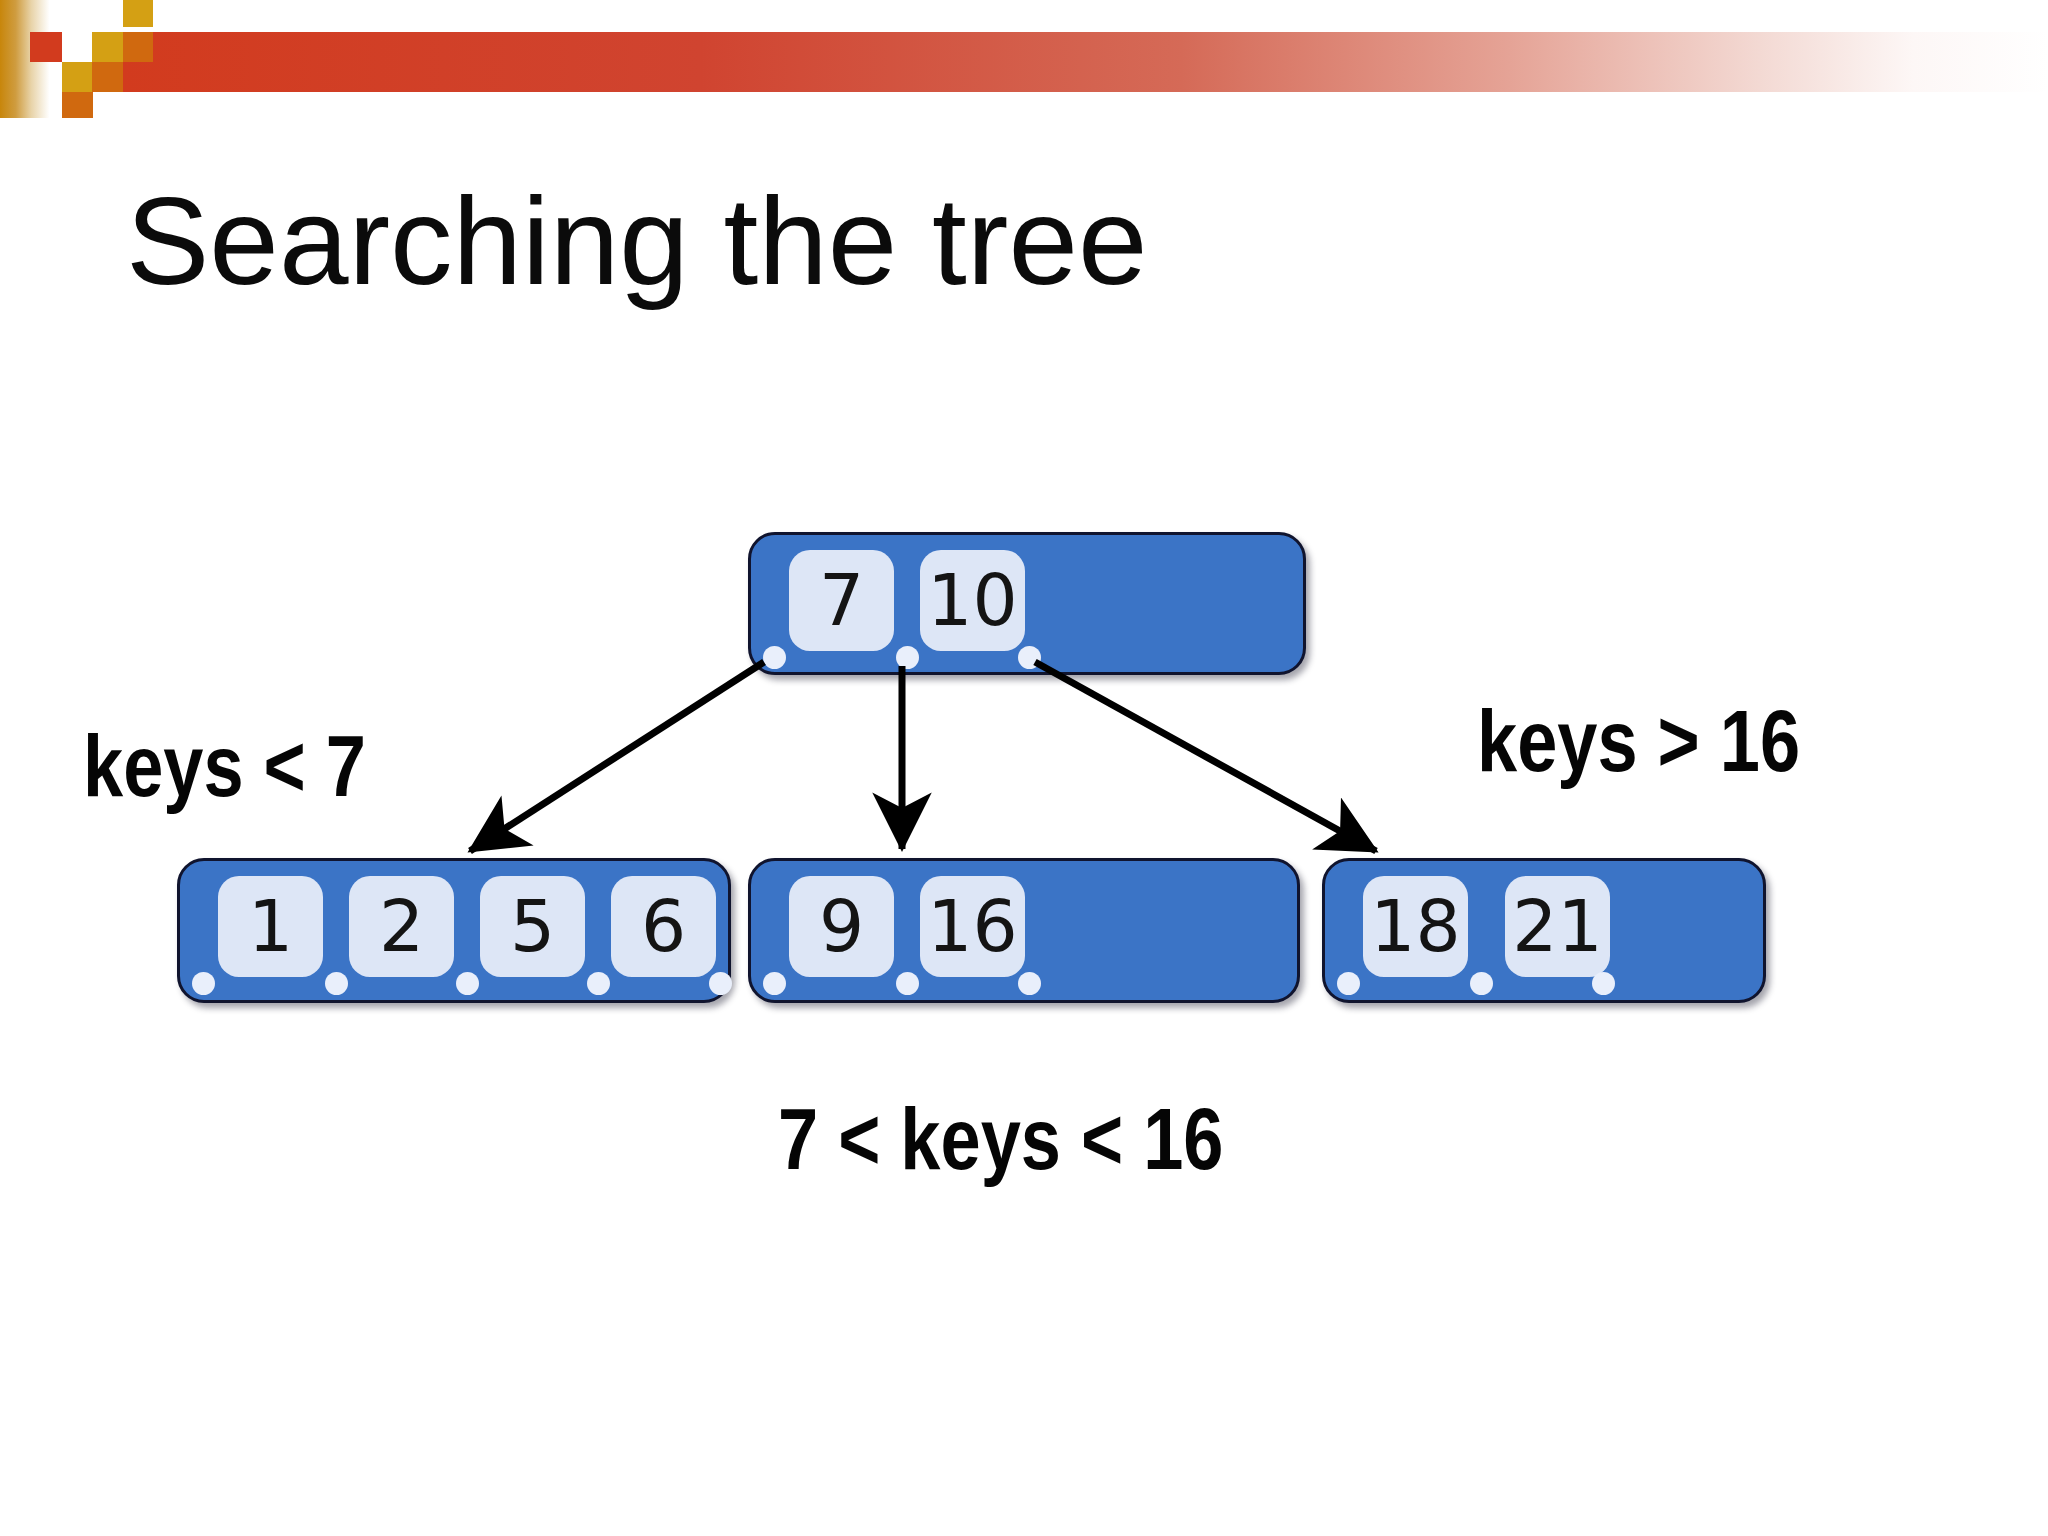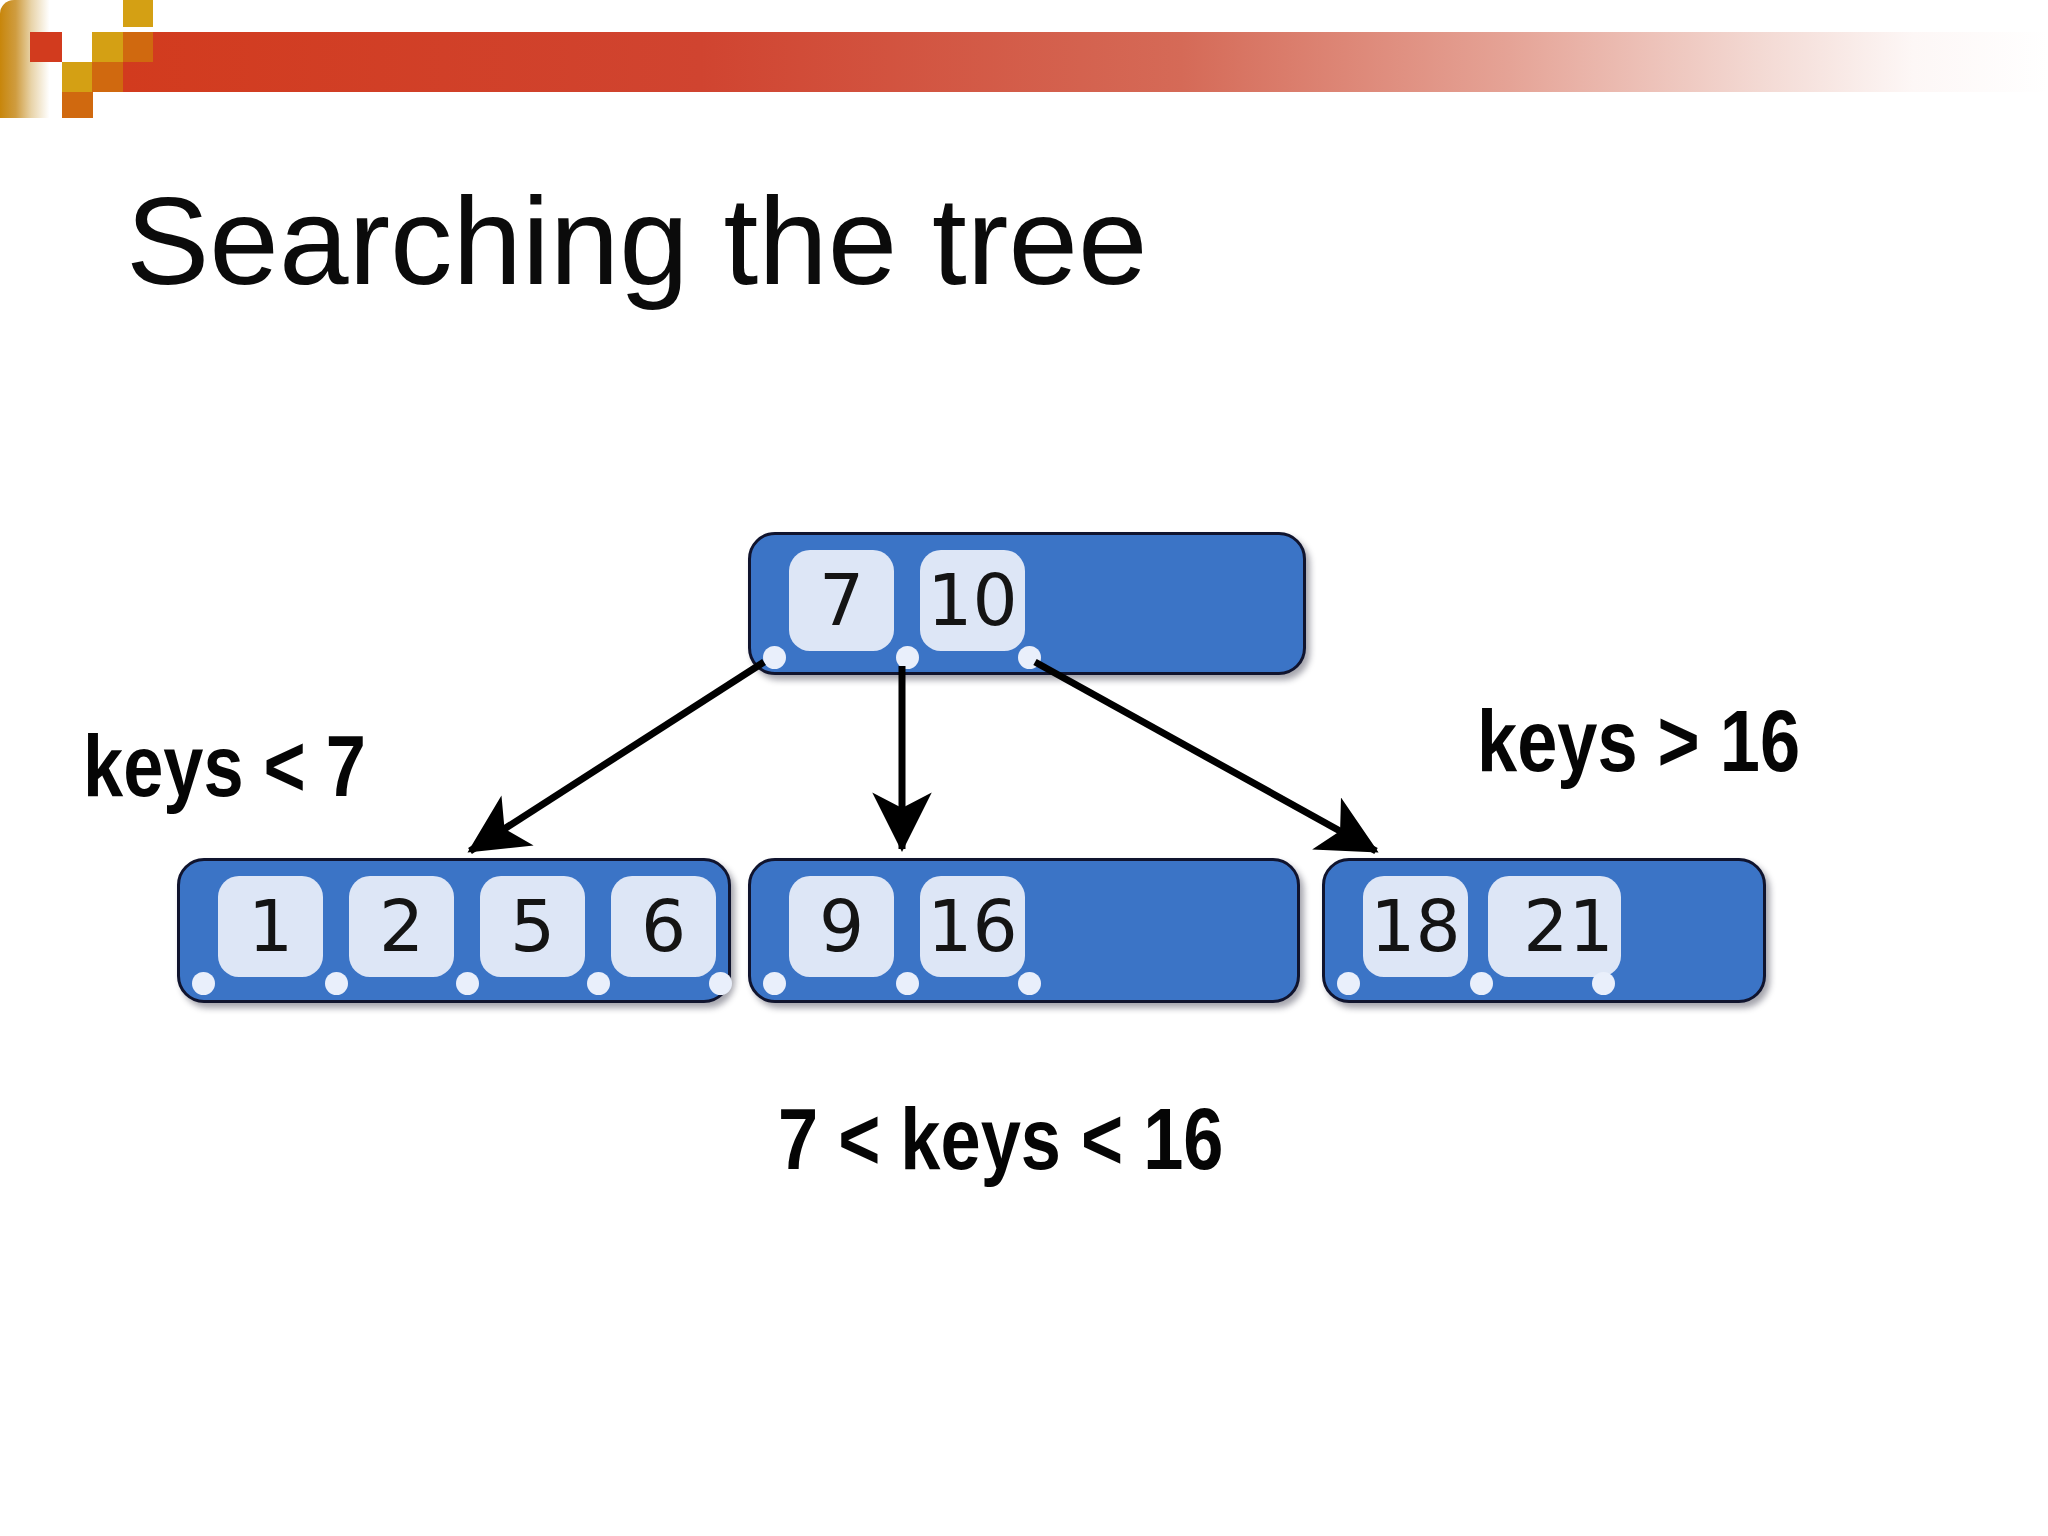--- a/index.html
+++ b/index.html
@@ -2,21 +2,20 @@
 <html><head>
 <meta charset="utf-8">
 <style>
   html,body{margin:0;padding:0;background:#ffffff;}
   .slide{
     position:relative;
     width:2048px;height:1536px;
     background:#ffffff;
     overflow:hidden;
     font-family:"Liberation Sans", sans-serif;
-    border-radius:14px;
   }
   
   .hdr-strip{
     position:absolute;left:0;top:0;width:52px;height:118px;
     background:linear-gradient(to right,#c8860b 0%,#cf9c3f 30%,#e8d3a8 60%,#ffffff 95%);
   }
   .hdr-bar{
     position:absolute;left:123px;top:32px;width:1925px;height:60px;
     background:linear-gradient(to right,
       #d23b1e 0%, #d04430 30%, #d56a57 55%, #e5a396 72%,
@@ -102,21 +101,21 @@
     </div>
   <div class="bnode" style="left: 748px; top: 858px; width: 552px; height: 145px;">
       <div class="kcell" style="left: 38px;">9</div>
       <div class="kcell" style="left: 169px;">16</div>
       <div class="pdot" style="left: 11.5px; top: 110.5px;"></div>
       <div class="pdot" style="left: 144.5px; top: 110.5px;"></div>
       <div class="pdot" style="left: 266.5px; top: 110.5px;"></div>
     </div>
   <div class="bnode" style="left: 1322px; top: 858px; width: 444px; height: 145px;">
       <div class="kcell" style="left: 38px;">18</div>
-      <div class="kcell" style="left: 163px; padding-left: 28px;">21</div>
+      <div class="kcell" style="left: 180px;">21</div>
       <div class="pdot" style="left: 11.5px; top: 110.5px;"></div>
       <div class="pdot" style="left: 144.5px; top: 110.5px;"></div>
       <div class="pdot" style="left: 266.5px; top: 110.5px;"></div>
     </div>
 
   <svg class="arrows" width="2048" height="1536">
     <defs>
       <marker id="arrowhead" viewBox="0 0 10 10" refX="9.5" refY="5" markerWidth="10" markerHeight="8.5" orient="auto" markerUnits="strokeWidth">
         <path d="M0,0 L10,5 L0,10 L2.6,5 Z" fill="#000000"></path>
       </marker>

